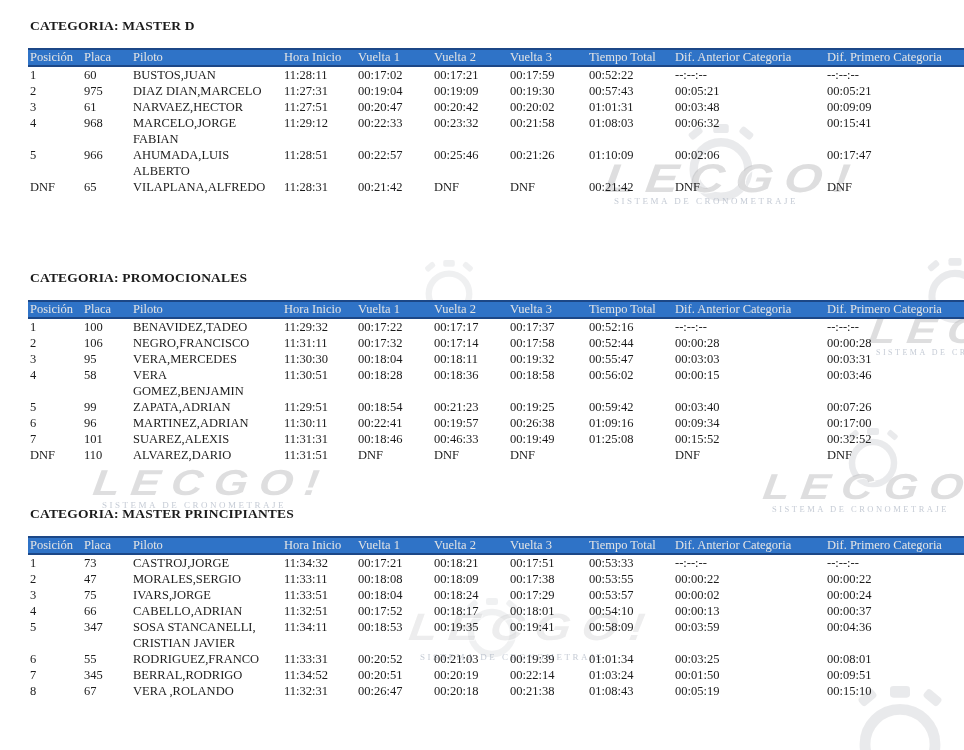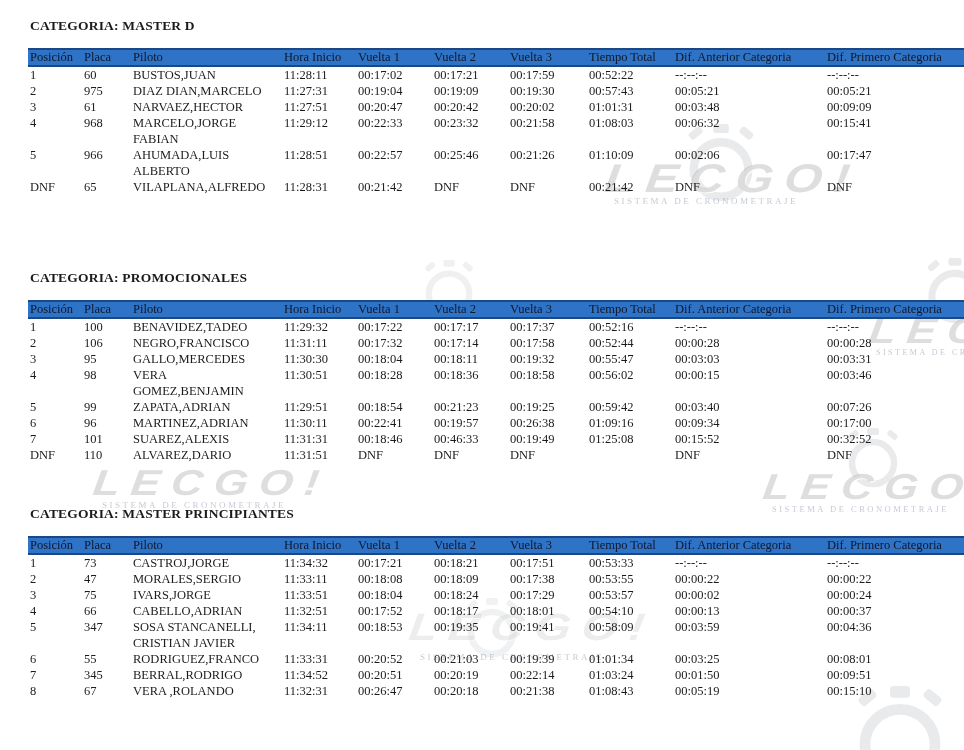--- a/index.html
+++ b/index.html
@@ -18,21 +18,21 @@
   .wm-clock{position:absolute;opacity:0.42;}
 
   
   .content{position:absolute;inset:0;z-index:1;padding-left:44px;}
   .sec{position:absolute;left:28px;}
   .sec1{top:18px;} .sec2{top:270px;} .sec3{top:506px;}
   .cat-title{font-size:13.5px;font-weight:bold;margin:0 0 14px 2px;letter-spacing:0.2px;}
 
   table{table-layout:fixed;border-collapse:collapse;width:922px;background:transparent;}
   thead tr{background:#2F73C7;border-top:2px solid #1C4787;border-bottom:2px solid #1C4787;}
-  th{color:#0f172a;font-weight:normal;font-size:12.5px;line-height:15px;height:15px;
+  th{color:#e5e5e5;font-weight:normal;font-size:12.5px;line-height:15px;height:15px;
      text-align:left;padding:0 2px;white-space:nowrap;overflow:hidden;}
   td{font-size:12.5px;line-height:16px;text-align:left;vertical-align:top;
      padding:0 2px;overflow-wrap:anywhere;}
   .c0{width:50px}.c1{width:45px}.c2{width:147px}.c3{width:70px}.c4{width:72px}
   .c5{width:72px}.c6{width:75px}.c7{width:82px}.c8{width:148px}.c9{width:162px}
 </style>
 </head>
 <body>
 
 <div class="page">
@@ -249,32 +249,32 @@
               <td class="c4">00:17:32</td>
               <td class="c5">00:17:14</td>
               <td class="c6">00:17:58</td>
               <td class="c7">00:52:44</td>
               <td class="c8">00:00:28</td>
               <td class="c9">00:00:28</td>
             </tr>
             <tr>
               <td class="c0">3</td>
               <td class="c1">95</td>
-              <td class="c2">GALLO,MERCEDES</td>
+              <td class="c2">VERA,MERCEDES</td>
               <td class="c3">11:30:30</td>
               <td class="c4">00:18:04</td>
               <td class="c5">00:18:11</td>
               <td class="c6">00:19:32</td>
               <td class="c7">00:55:47</td>
               <td class="c8">00:03:03</td>
               <td class="c9">00:03:31</td>
             </tr>
             <tr>
               <td class="c0">4</td>
-              <td class="c1">98</td>
+              <td class="c1">58</td>
               <td class="c2">VERA GOMEZ,BENJAMIN</td>
               <td class="c3">11:30:51</td>
               <td class="c4">00:18:28</td>
               <td class="c5">00:18:36</td>
               <td class="c6">00:18:58</td>
               <td class="c7">00:56:02</td>
               <td class="c8">00:00:15</td>
               <td class="c9">00:03:46</td>
             </tr>
             <tr>

